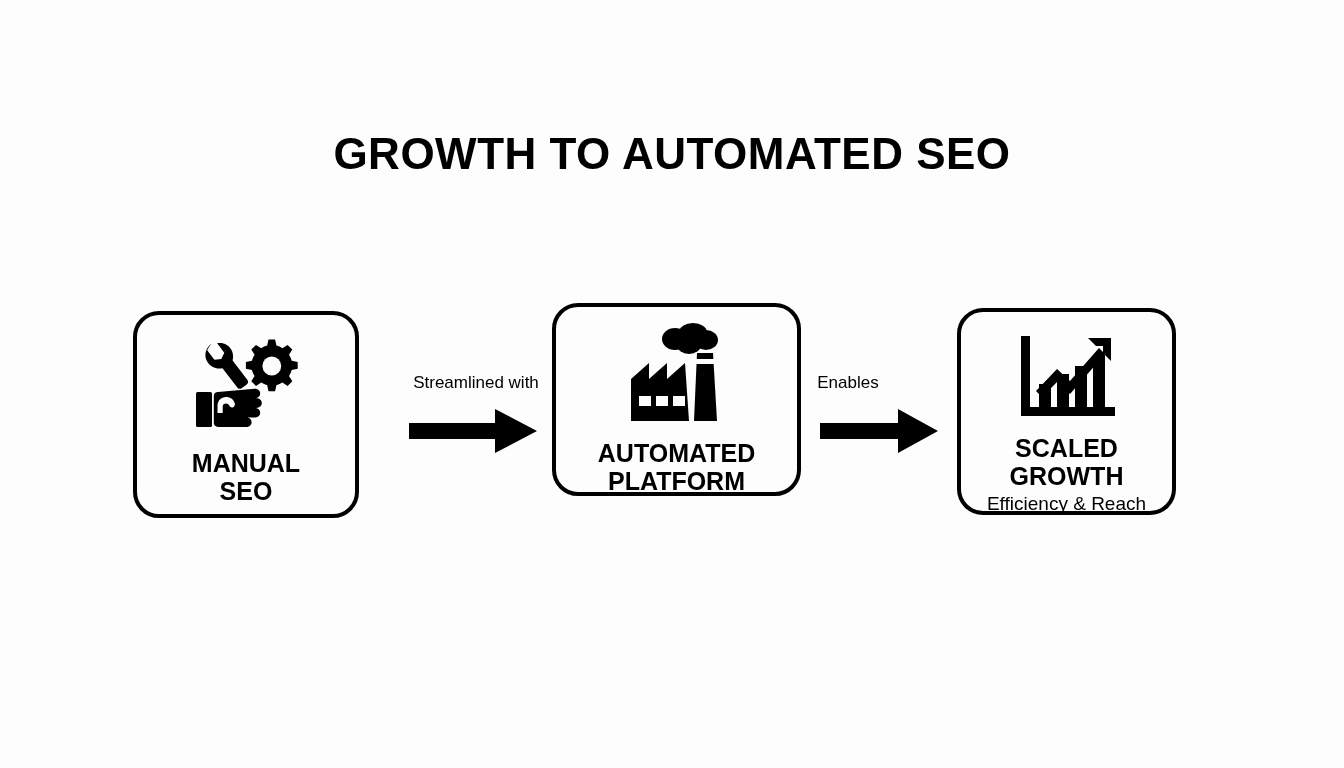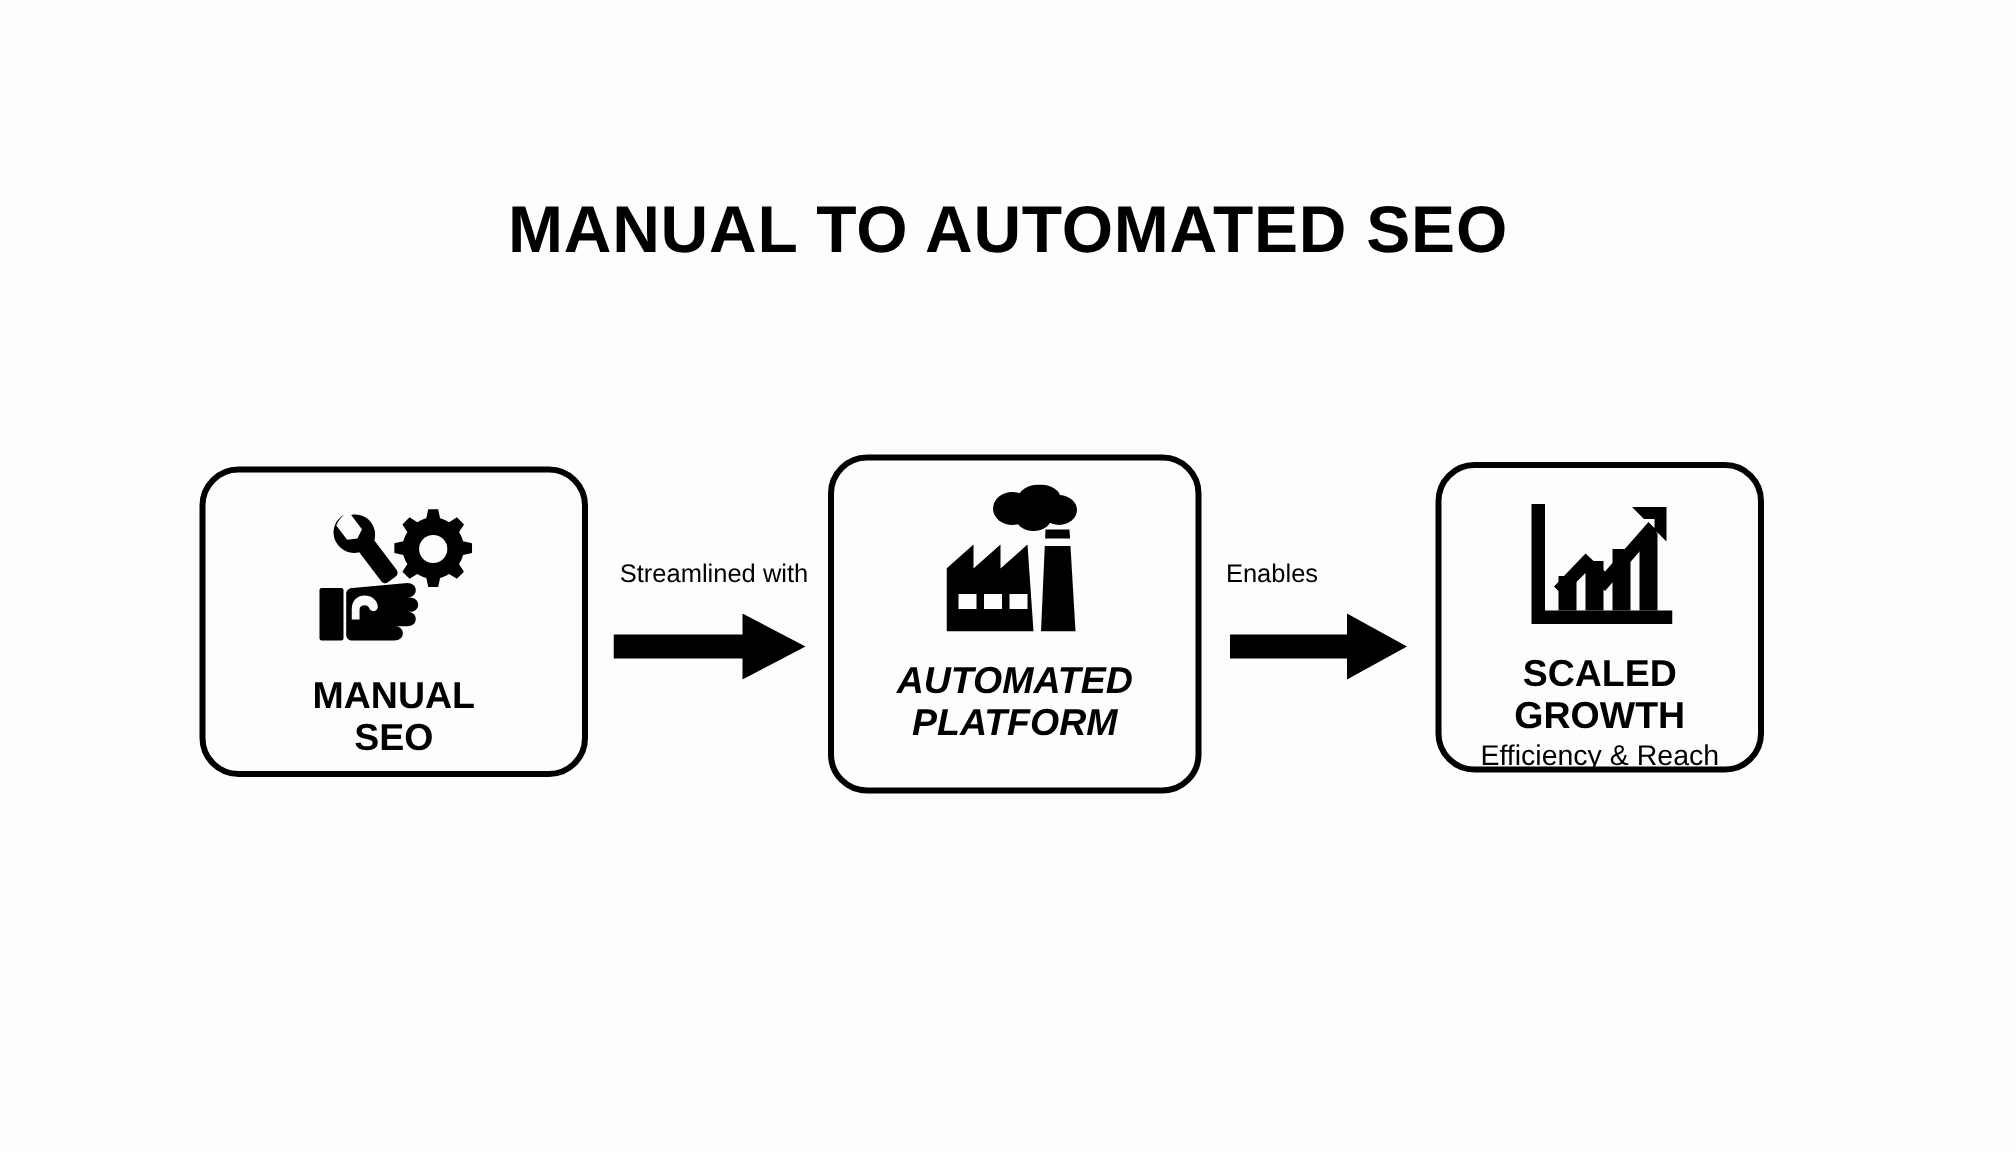--- a/index.html
+++ b/index.html
@@ -60,33 +60,32 @@
     text-align: center;
     font-weight: 400;
     color: #000;
     line-height: 1.1;
   }
 
   
   #node-manual {
     left: 133px;
     top: 311px;
-    width: 259px;
+    width: 226px;
     height: 207px;
   }
   #node-manual .node-icon { margin-top: 22px; }
   #node-manual .node-label { margin-top: 16px; font-size: 25px; }
 
   
   #node-automated {
     left: 552px;
     top: 303px;
     width: 249px;
-    height: 226px;
-    font-style: italic;
+    height: 193px;
   }
   #node-automated .node-icon { margin-top: 16px; }
   #node-automated .node-label { margin-top: 14px; font-size: 25px; }
 
   
   #node-growth {
     left: 957px;
     top: 308px;
     width: 219px;
     height: 207px;
@@ -110,21 +109,21 @@
   #conn-1 { left: 409px; top: 409px; }
   #conn-1-label { left: 405px; top: 373px; width: 142px; }
   #conn-2 { left: 820px; top: 409px; }
   #conn-2-label { left: 792px; top: 373px; width: 112px; }
 </style>
 </head>
 <body>
 
 <div id="stage">
 
-  <div class="title">MANUAL TO AUTOMATED SEO</div>
+  <div class="title">GROWTH TO AUTOMATED SEO</div>
 
   <div class="node" id="node-manual">
     <span class="node-icon">
       <svg width="104" height="92" viewBox="0 0 104 92" xmlns="http://www.w3.org/2000/svg">
         <g fill="#000">
 
           <path d="M74.5 2.5 l6.6 0 1.3 6.0 c2.2 .6 4.2 1.5 6.0 2.7 l5.2-3.3 4.7 4.7 -3.3 5.2 c1.2 1.8 2.1 3.8 2.7 6.0 l6.0 1.3 0 6.6 -6.0 1.3 c-.6 2.2-1.5 4.2-2.7 6.0 l3.3 5.2 -4.7 4.7 -5.2-3.3 c-1.8 1.2-3.8 2.1-6.0 2.7 l-1.3 6.0 -6.6 0 -1.3-6.0 c-2.2-.6-4.2-1.5-6.0-2.7 l-5.2 3.3 -4.7-4.7 3.3-5.2 c-1.2-1.8-2.1-3.8-2.7-6.0 l-6.0-1.3 0-6.6 6.0-1.3 c.6-2.2 1.5-4.2 2.7-6.0 l-3.3-5.2 4.7-4.7 5.2 3.3 c1.8-1.2 3.8-2.1 6.0-2.7 z"></path>
           <circle cx="77.8" cy="29" r="9.4" fill="#fdfdfd"></circle>
 
           <path d="M18.5 6.2 c-6.8 3.6-9.1 12.0-5.2 18.6 3.2 5.4 9.4 7.8 15.2 6.4 l14.8 19.4 c1.0 1.3 2.9 1.6 4.3 .6 l5.2-3.8 c1.4-1.1 1.7-3.0 .7-4.4 L38.6 23.4 c1.6-5.8-.5-12.1-5.8-15.4 -3.0-1.9-6.5-2.4-9.7-1.7 l7.2 9.5 -3.0 6.2 -6.9 .8 -7.2-9.5 c1.2-3.0 3.2-5.5 5.3-7.1 z"></path>

